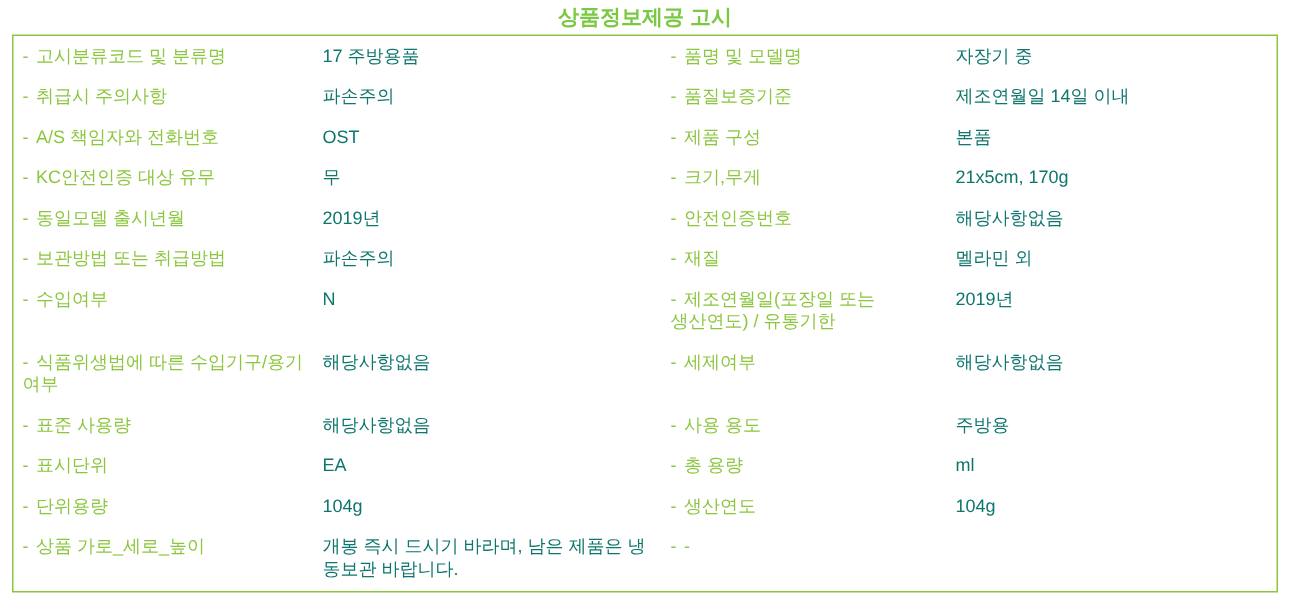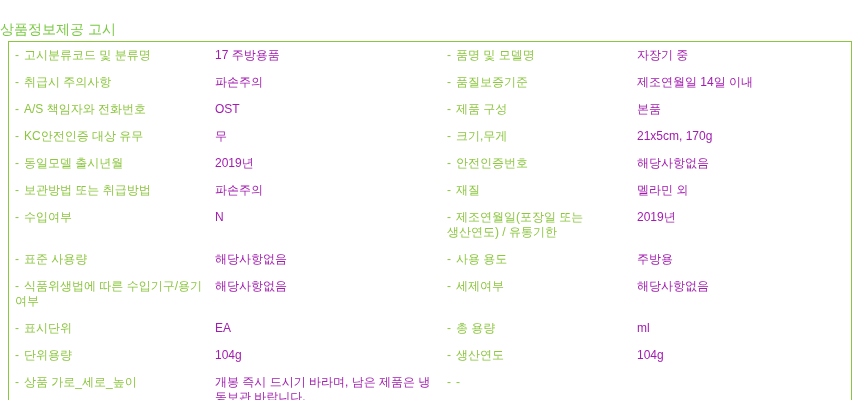--- a/index.html
+++ b/index.html
@@ -15,27 +15,27 @@
     color: #444444;
     overflow: hidden;
   }
   .page {
     width: 860px;
     height: 400px;
     position: relative;
     box-sizing: border-box;
   }
   .title {
+    text-align: center;
     color: #7ac943;
     font-size: 14px;
-    font-weight: normal;
+    font-weight: bold;
     line-height: 18px;
     padding-top: 2px;
     padding-bottom: 3px;
-    margin-top: 18px;
   }
   .table-wrap {
     margin: 0 8px;
     border: 1px solid #8cc63f;
     box-sizing: border-box;
     height: 372px;
     overflow: hidden;
   }
   table.spec {
     width: 100%;
@@ -48,21 +48,21 @@
     line-height: 15px;
     font-size: 12px;
     border: none;
   }
   td.label {
     color: #8cc63f;
     white-space: normal;
     word-break: keep-all;
   }
   td.value {
-    color: #a21caf;
+    color: #0f766e;
   }
   col.c1 { width: 200px; }
   col.c2 { width: 232px; }
   col.c3 { width: 190px; }
   col.c4 { width: 220px; }
   .dash {
     display: inline-block;
     width: 9px;
     color: #8cc63f;
   }
@@ -122,30 +122,30 @@
             <td class="label"><span class="dash">-</span><span class="lbl-text">재질</span></td>
             <td class="value">멜라민 외</td>
           </tr>
           <tr>
             <td class="label"><span class="dash">-</span><span class="lbl-text">수입여부</span></td>
             <td class="value">N</td>
             <td class="label"><span class="dash">-</span><span class="lbl-text">제조연월일(포장일 또는 생산연도) / 유통기한</span></td>
             <td class="value">2019년</td>
           </tr>
           <tr>
+            <td class="label"><span class="dash">-</span><span class="lbl-text">식품위생법에 따른 수입기구/용기 여부</span></td>
+            <td class="value">해당사항없음</td>
+            <td class="label"><span class="dash">-</span><span class="lbl-text">세제여부</span></td>
+            <td class="value">해당사항없음</td>
+          </tr>
+          <tr>
             <td class="label"><span class="dash">-</span><span class="lbl-text">표준 사용량</span></td>
             <td class="value">해당사항없음</td>
             <td class="label"><span class="dash">-</span><span class="lbl-text">사용 용도</span></td>
             <td class="value">주방용</td>
-          </tr>
-          <tr>
-            <td class="label"><span class="dash">-</span><span class="lbl-text">식품위생법에 따른 수입기구/용기 여부</span></td>
-            <td class="value">해당사항없음</td>
-            <td class="label"><span class="dash">-</span><span class="lbl-text">세제여부</span></td>
-            <td class="value">해당사항없음</td>
           </tr>
           <tr>
             <td class="label"><span class="dash">-</span><span class="lbl-text">표시단위</span></td>
             <td class="value">EA</td>
             <td class="label"><span class="dash">-</span><span class="lbl-text">총 용량</span></td>
             <td class="value">ml</td>
           </tr>
           <tr>
             <td class="label"><span class="dash">-</span><span class="lbl-text">단위용량</span></td>
             <td class="value">104g</td>

